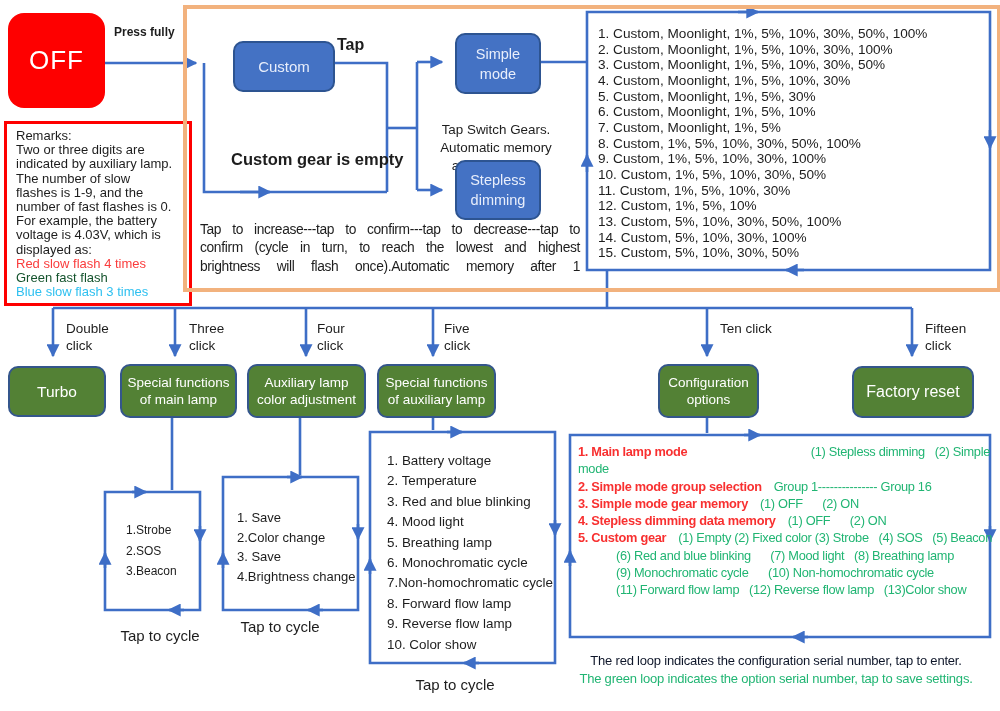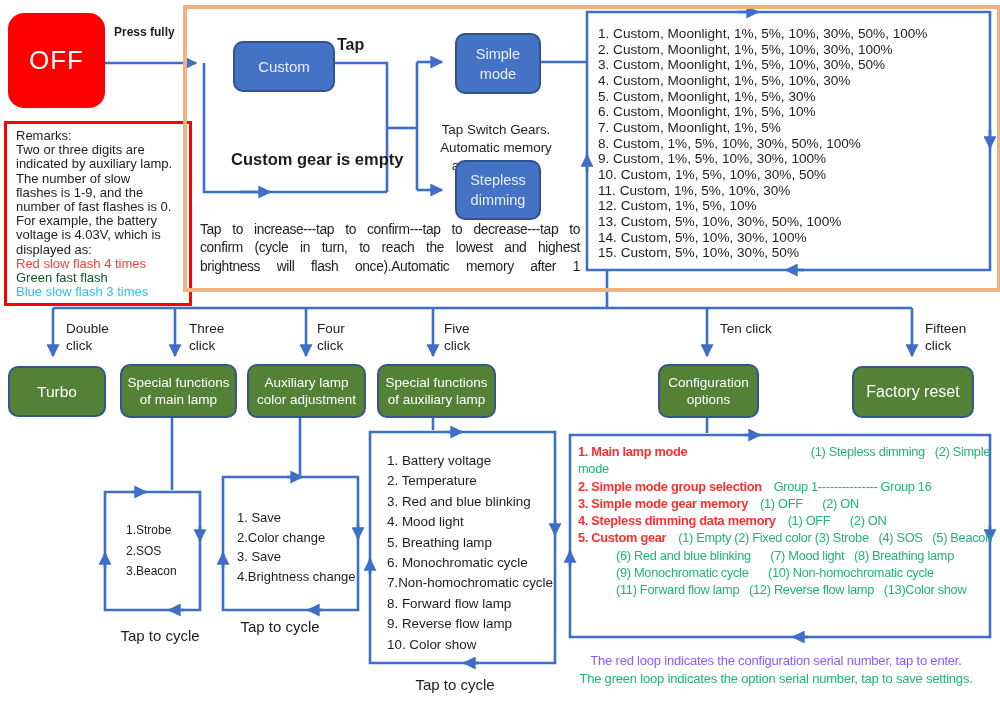--- a/index.html
+++ b/index.html
@@ -37,21 +37,21 @@
 
   .cfg{width:412px;font-size:12.8px;line-height:17.3px;letter-spacing:-0.3px;}
   .cfg-line{display:flex;white-space:pre;}
   .cfg-line .red{color:#f83030;font-weight:700;}
   .cfg-line .green{color:#21b573;}
   .cfg-line .red + .green{margin-left:12px;}
   .cfg-line.spread{justify-content:space-between;}
   .cfg-line.spread .red + .green{margin-left:0;}
   .cfg-line.indent{padding-left:38px;}
   .notes{width:432px;text-align:center;font-size:13px;line-height:17.5px;letter-spacing:-0.2px;}
-  .notes .red{color:#8b5cf6;}
+  .notes .red{color:#0f172a;}
   .notes .green{color:#21b573;}
 </style>
 </head>
 <body>
 
 <div class="canvas">
 
   <svg class="connectors" width="1000" height="711" viewBox="0 0 1000 711">
     <defs>
       <marker id="ah" viewBox="0 0 10 10" refX="9" refY="5" markerWidth="5" markerHeight="5" orient="auto">

